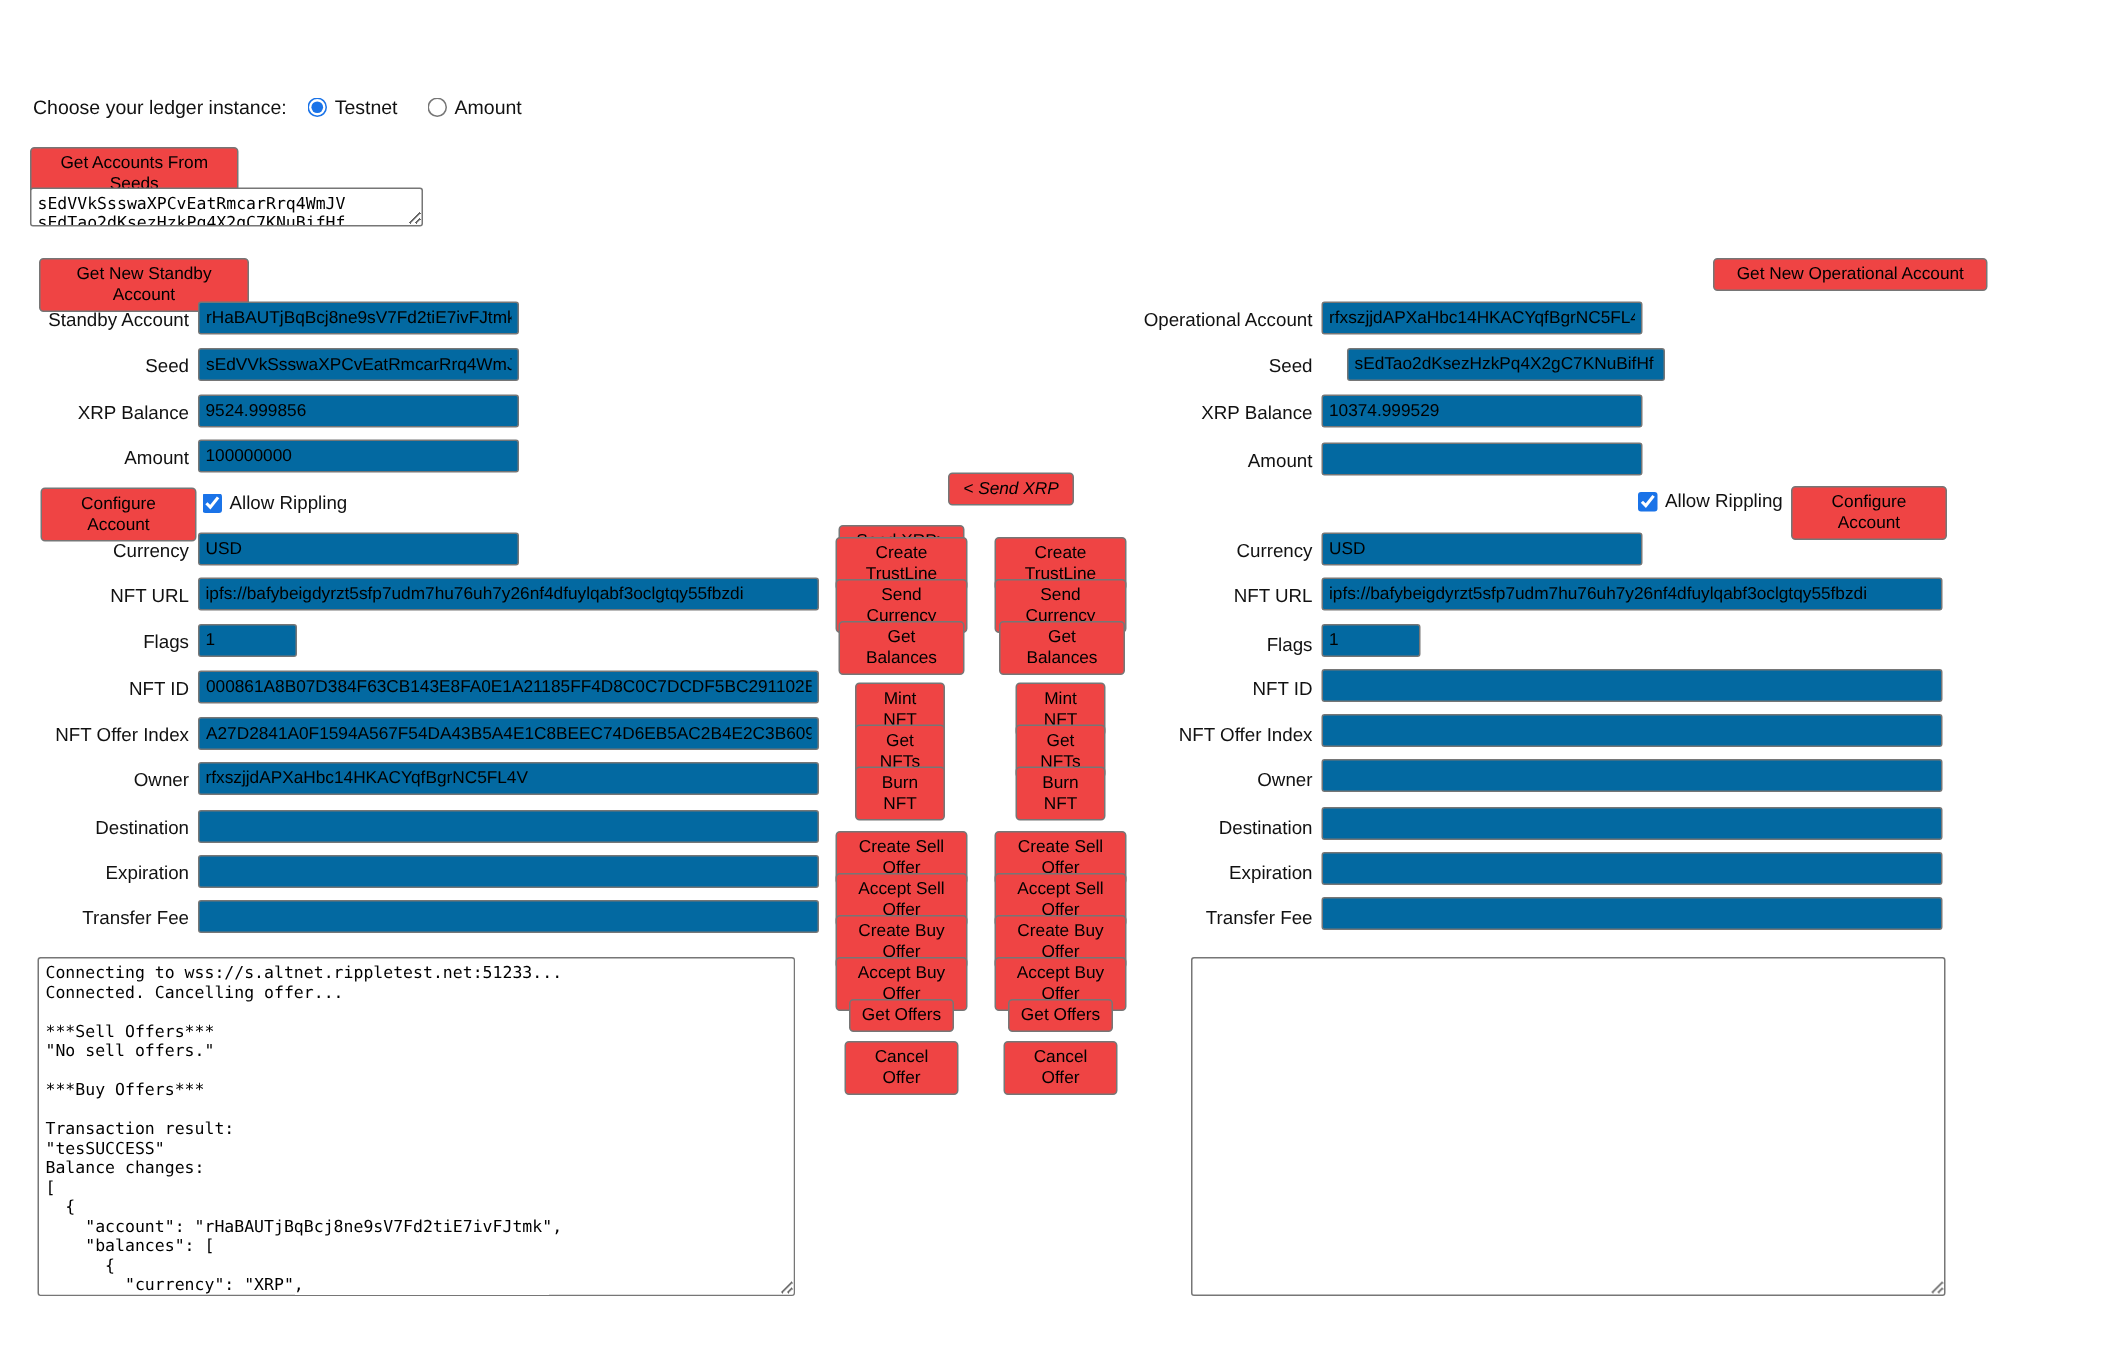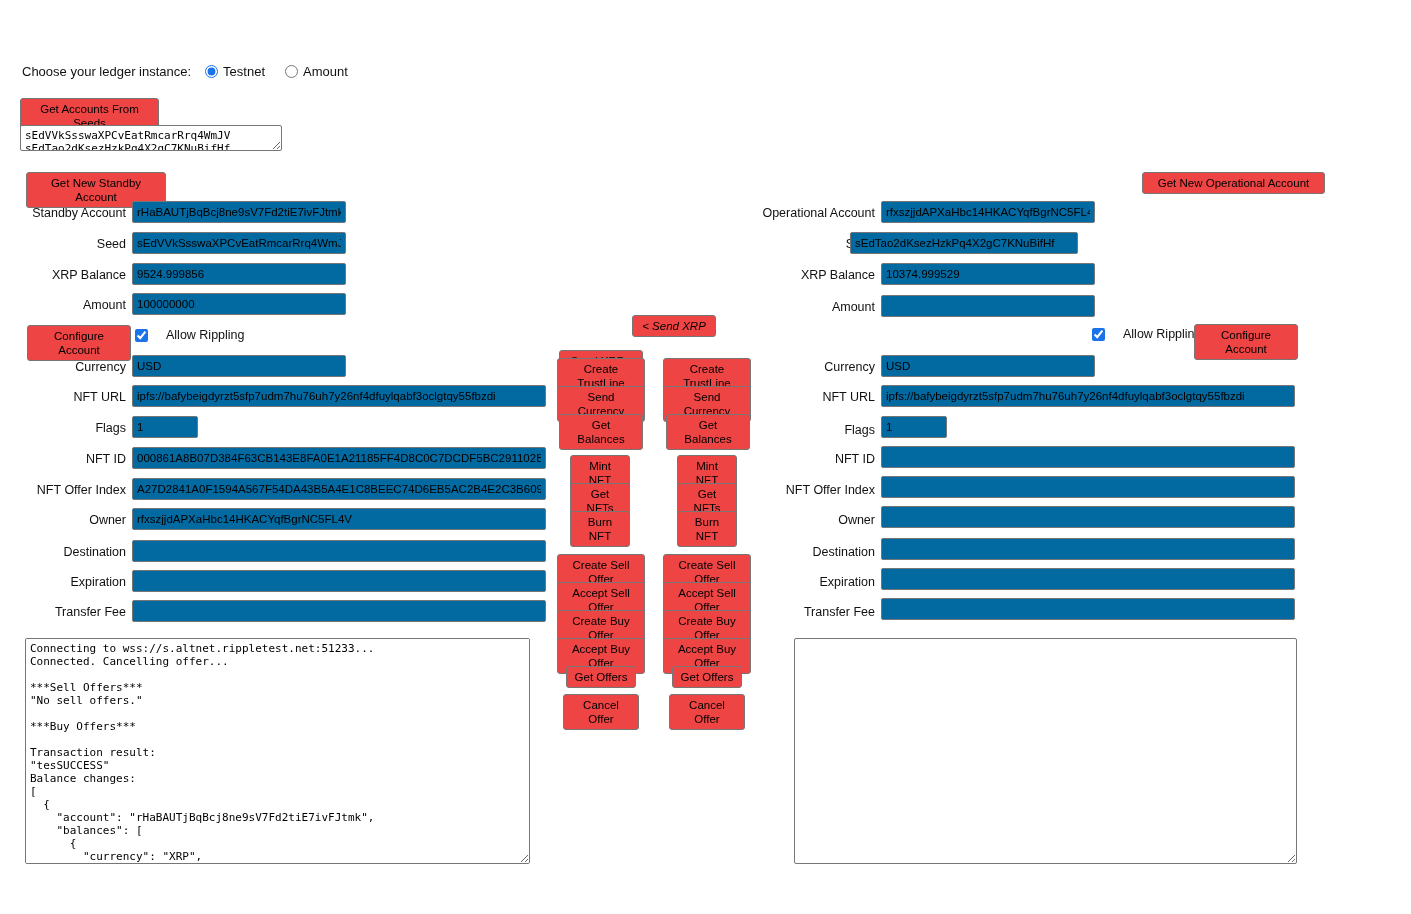--- a/index.html
+++ b/index.html
@@ -94,21 +94,21 @@
     font-size: 12.5px;
     color: #111;
     text-align: right;
     line-height: 22px;
   }
   .abs { position: absolute; }
   .cbwrap {
     position: absolute;
     display: inline-flex;
     align-items: center;
-    gap: 18px;
+    gap: 5px;
     font-size: 12.5px;
     color: #111;
   }
   .midcol button.btn { width: 84px; text-align: center; }
 </style>
 </head>
 <body>
 
 <div class="page">
 
@@ -231,21 +231,21 @@
     <button class="btn abs" style="left:672px; top:666px; width:70px;">Get Offers</button>
     <button class="btn abs" style="left:669px; top:694px; width:76px;">Cancel Offer</button>
   </div>
 
   <button class="btn abs" style="left:1142px; top:172px; width:183px;">Get New Operational Account</button>
 
   <div class="lbl" style="left:700px; top:202px; width:175px;">Operational Account</div>
   <input class="txt abs" style="left: 881px; top: 201px; width: 214px;" value="rfxszjjdAPXaHbc14HKACYqfBgrNC5FL4V">
 
   <div class="lbl" style="left:700px; top:233px; width:175px;">Seed</div>
-  <input class="txt abs" style="left: 850px; top: 232px; width: 228px;" value="sEdTao2dKsezHzkPq4X2gC7KNuBifHf">
+  <input class="txt abs" style="left: 898px; top: 232px; width: 212px;" value="sEdTao2dKsezHzkPq4X2gC7KNuBifHf">
 
   <div class="lbl" style="left:700px; top:264px; width:175px;">XRP Balance</div>
   <input class="txt abs" style="left: 881px; top: 263px; width: 214px;" value="10374.999529">
 
   <div class="lbl" style="left:700px; top:296px; width:175px;">Amount</div>
   <input class="txt abs" style="left: 881px; top: 295px; width: 214px;" value="">
 
   <label class="cbwrap" style="left:1092px; top:327px;">
     <input type="checkbox" checked="" style="">
     <span>Allow Rippling</span>

